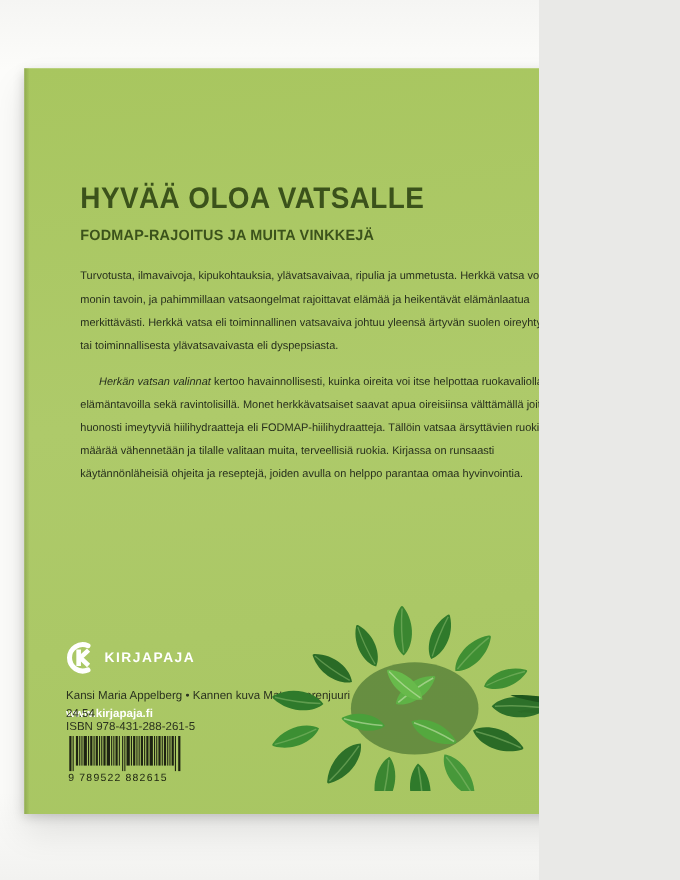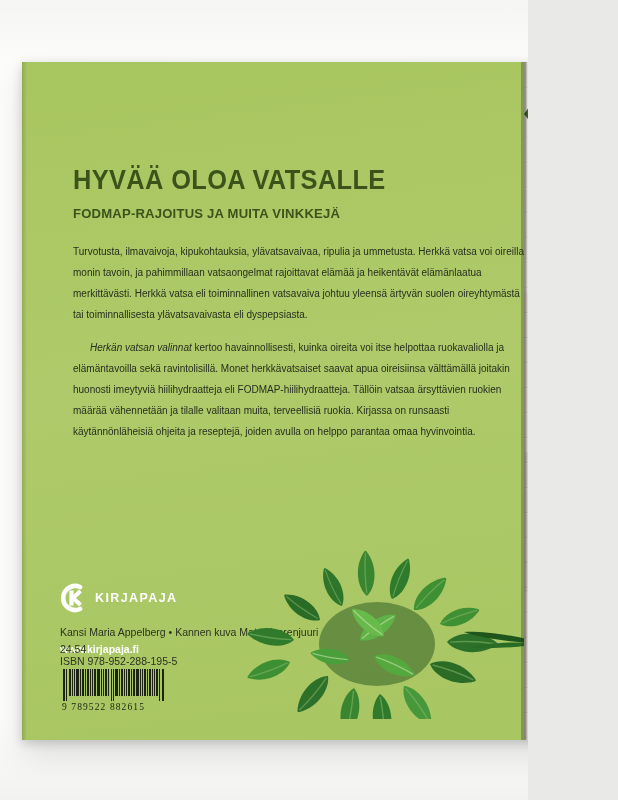--- a/index.html
+++ b/index.html
@@ -1,16 +1,16 @@
 <!DOCTYPE html>
 <html><head>
 <meta charset="utf-8">
 <style>
   html,body{margin:0;padding:0;background:#e9e9e7;}
-  .scene{position:relative;width:528px;height:800px;overflow:hidden;
+  .scene{position:relative;width:490px;height:800px;overflow:hidden;
          background:linear-gradient(180deg,#f5f5f3 0%,#fcfcfa 8%,#fcfcfa 90%,#f2f2f0 100%);
          font-family:"Liberation Sans",sans-serif;}
   .book{position:absolute;left:22px;top:62px;width:576px;height:678px;
         box-shadow:0 3px 10px rgba(0,0,0,.18),0 16px 30px rgba(0,0,0,.10);}
   .cover{position:absolute;left:0;top:0;width:502px;height:678px;
          background:linear-gradient(173deg,#a8c65f 0%,#aeca6a 45%,#a8c662 100%);}
   .cover::before{content:"";position:absolute;left:0;top:0;width:5px;height:100%;
          background:linear-gradient(90deg,rgba(30,45,5,.18),rgba(0,0,0,0));}
   .cover::after{content:"";position:absolute;right:0;top:0;width:3px;height:100%;
          background:rgba(35,55,10,.30);}
@@ -32,21 +32,21 @@
 
   .logo-row{position:absolute;left:36px;top:521px;display:flex;align-items:center;gap:7px;}
   .logo-name{color:#ffffff;font-size:12.5px;font-weight:bold;letter-spacing:1.4px;}
   .website{position:absolute;left:38px;top:581px;font-size:10.5px;font-weight:bold;color:#ffffff;}
   .credits{position:absolute;left:38px;top:564px;font-size:10.5px;color:#2b331f;}
   .classnum{position:absolute;left:38px;top:581px;font-size:10.5px;color:#2b331f;}
   .isbn{position:absolute;left:38px;top:593px;font-size:10.5px;color:#2b331f;}
 
   .barcode{position:absolute;left:40px;top:607px;width:104px;}
   .barcode svg{display:block;}
-  .barcode-digits{font-family:Liberation Serif, serif;font-size:9.5px;color:#1d2411;
+  .barcode-digits{font-family:Liberation Sans, sans-serif;font-size:9.5px;color:#1d2411;
          letter-spacing:1.1px;margin-top:0;white-space:nowrap;}
 
   .mint{position:absolute;left:220px;top:482px;width:295px;height:175px;}
 
   .leaf-vein{fill:none;stroke:#cfe8b6;stroke-opacity:.55;stroke-width:1.1;}
   .leaf-vein-dark{fill:none;stroke:#8fbf72;stroke-opacity:.5;stroke-width:1;}
 </style>
 </head>
 <body>
 
@@ -68,21 +68,21 @@
           <path d="M22,4 A12,12 0 1 0 22,26" fill="none" stroke="#ffffff" stroke-width="4.6" stroke-linecap="round"></path>
           <path d="M13.5,7.5 V22.5" stroke="#ffffff" stroke-width="4.2"></path>
           <path d="M22.5,8 L15,15 L22.5,22" stroke="#ffffff" stroke-width="4.2" fill="none"></path>
         </svg>
         <span class="logo-name">KIRJAPAJA</span>
       </div>
 
       <div class="website">www.kirjapaja.fi</div>
       <div class="credits">Kansi Maria Appelberg • Kannen kuva Mats Vuorenjuuri</div>
       <div class="classnum">24.54</div>
-      <div class="isbn">ISBN 978-952-288-195-5</div>
+      <div class="isbn">ISBN 978-431-288-261-5</div>
 
       <div class="barcode">
         <svg width="104" height="33" viewBox="0 0 102 33">
           <g fill="#1e2412">
             <rect x="0" y="0" width="2" height="32"></rect>
               <rect x="3" y="0" width="1" height="32"></rect>
             <rect x="6" y="0" width="2" height="27"></rect>
               <rect x="9" y="0" width="1" height="27"></rect>
             <rect x="11" y="0" width="1" height="27"></rect>
               <rect x="13" y="0" width="3" height="27"></rect>

